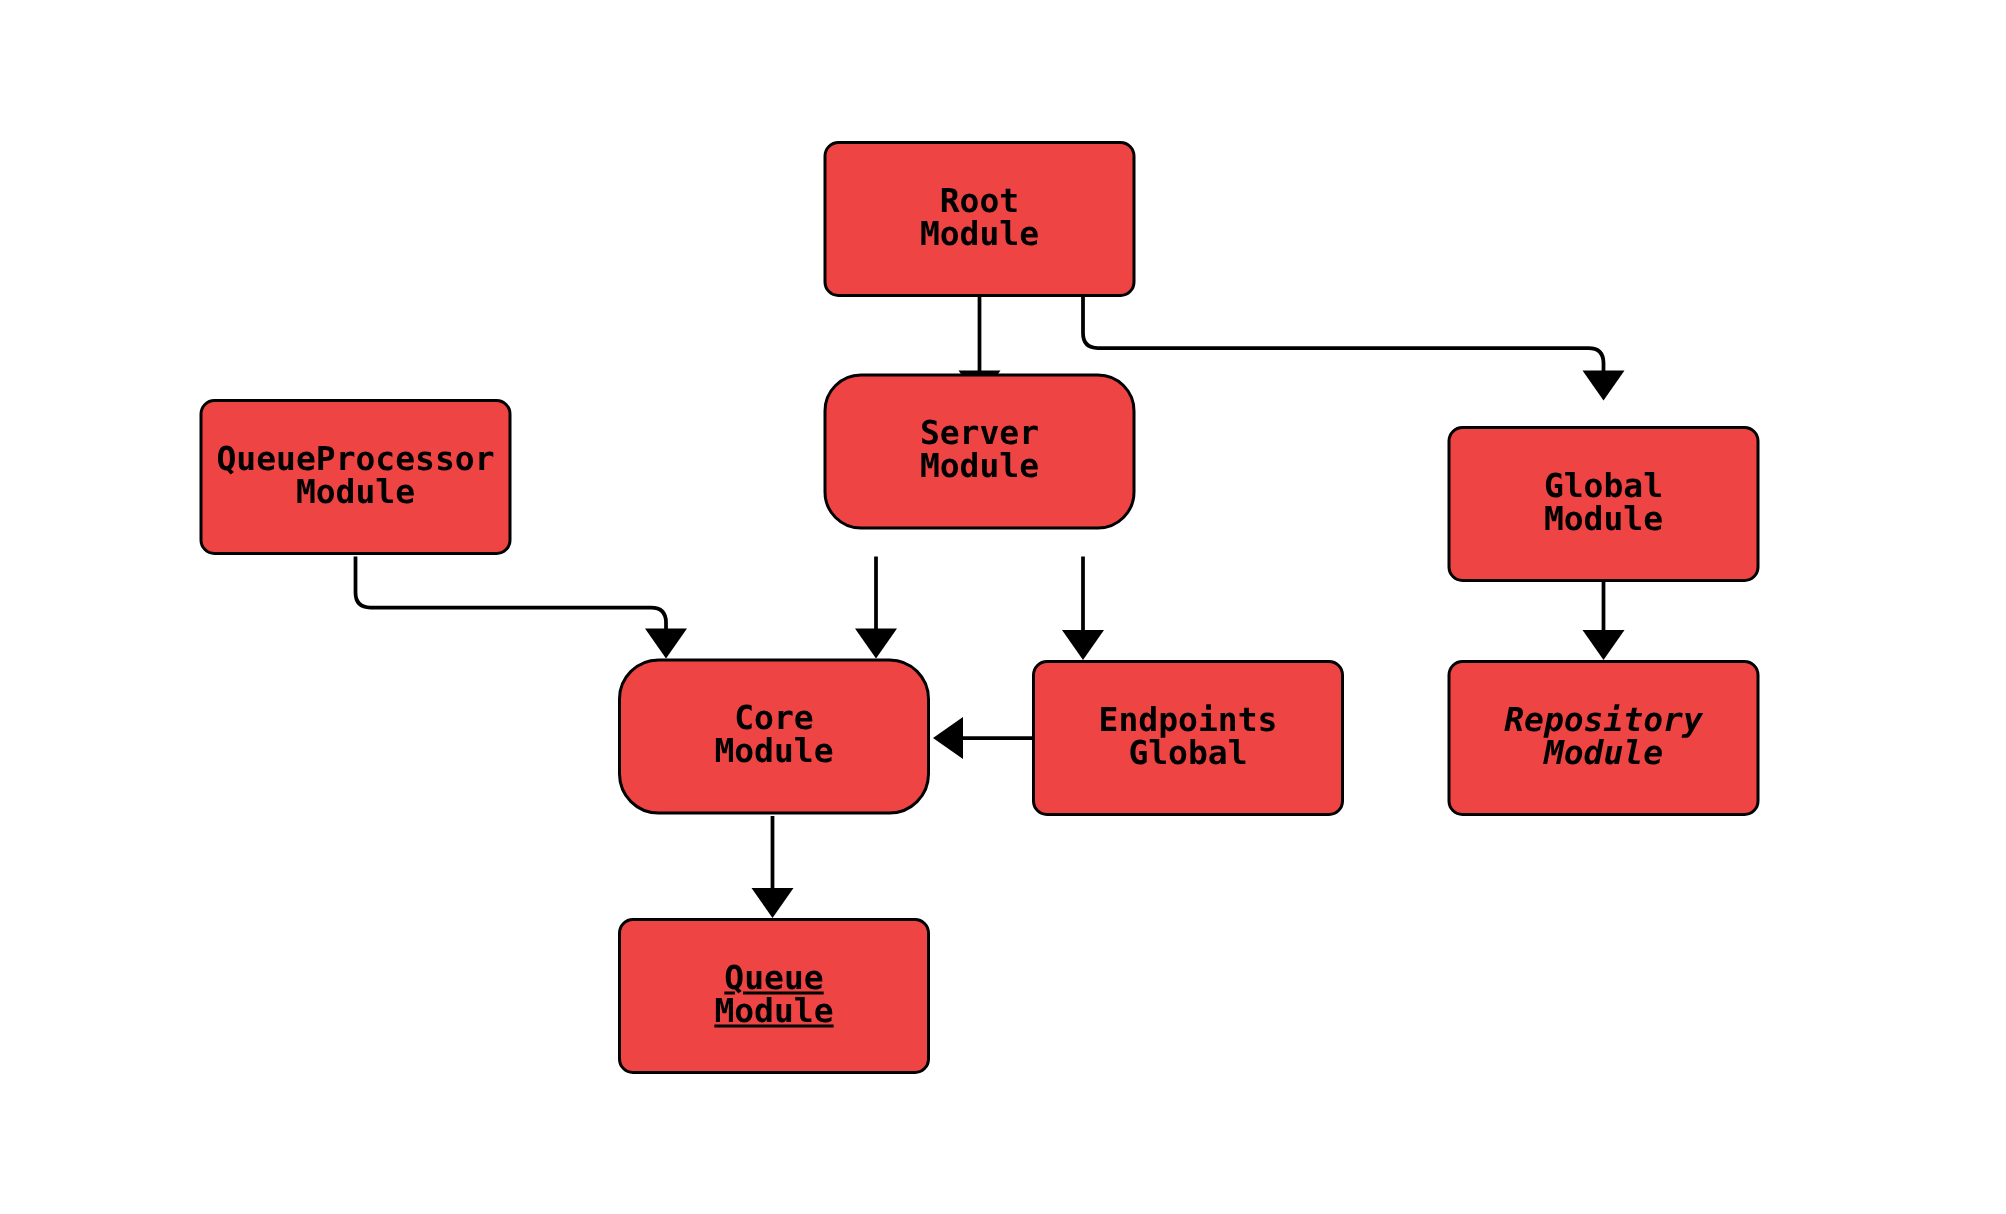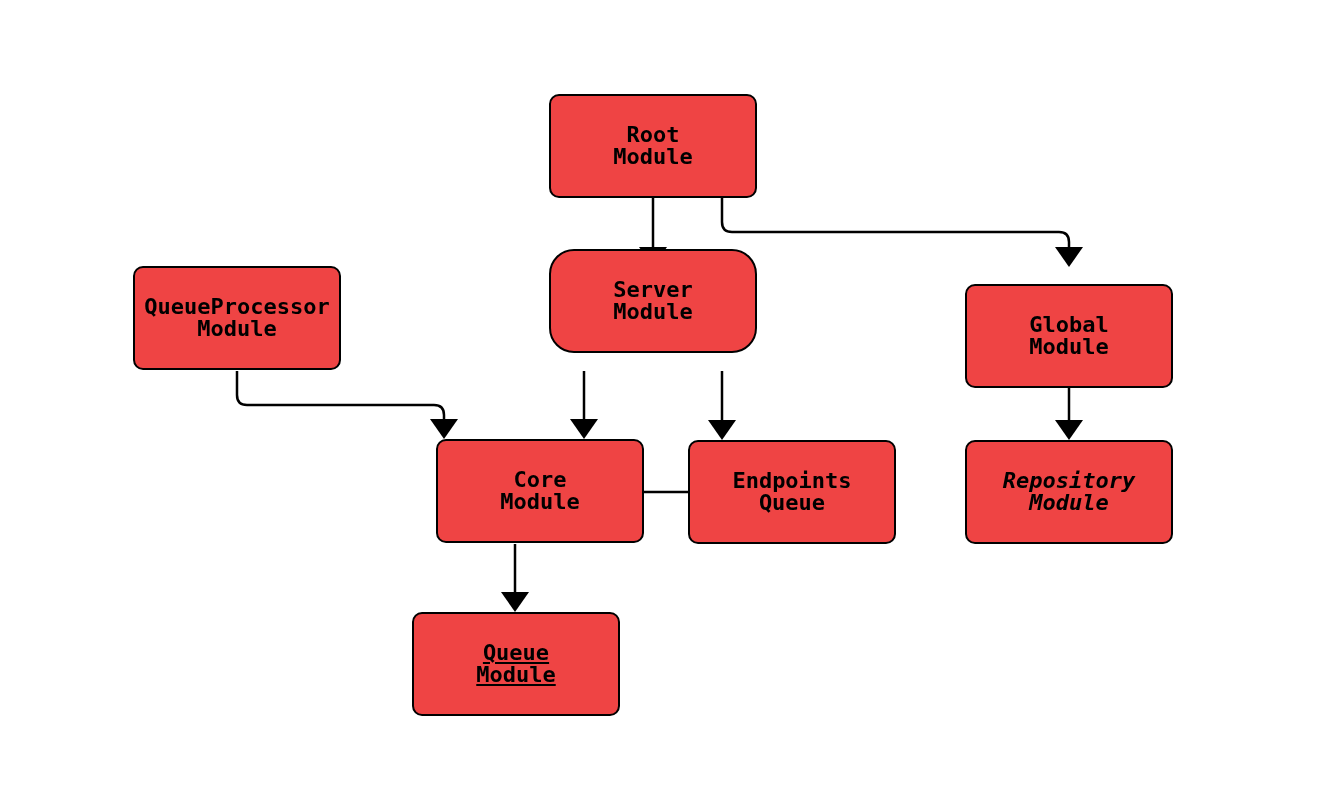--- a/index.html
+++ b/index.html
@@ -101,25 +101,25 @@
 
   <div class="node" style="left:133px; top:266px;">QueueProcessor
 Module</div>
 
   <div class="node" style="left:549px; top:249px;border-radius:25px;">Server
 Module</div>
 
   <div class="node" style="left:965px; top:284px;">Global
 Module</div>
 
-  <div class="node" style="left:436px; top:439px;">Core
+  <div class="node" style="left:412px; top:439px;border-radius:27px;">Core
 Module</div>
 
   <div class="node" style="left:688px; top:440px;">Endpoints
-Queue</div>
+Global</div>
 
   <div class="node" style="left:965px; top:440px;font-style:italic;">Repository
 Module</div>
 
   <div class="node" style="left:412px; top:612px;text-decoration:underline;">Queue
 Module</div>
 
 </div>
 
 </body></html>

